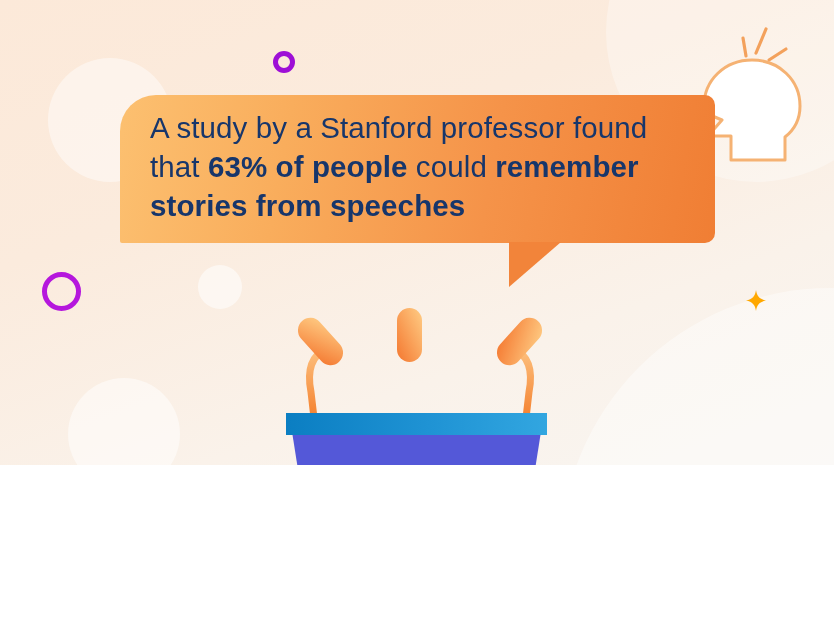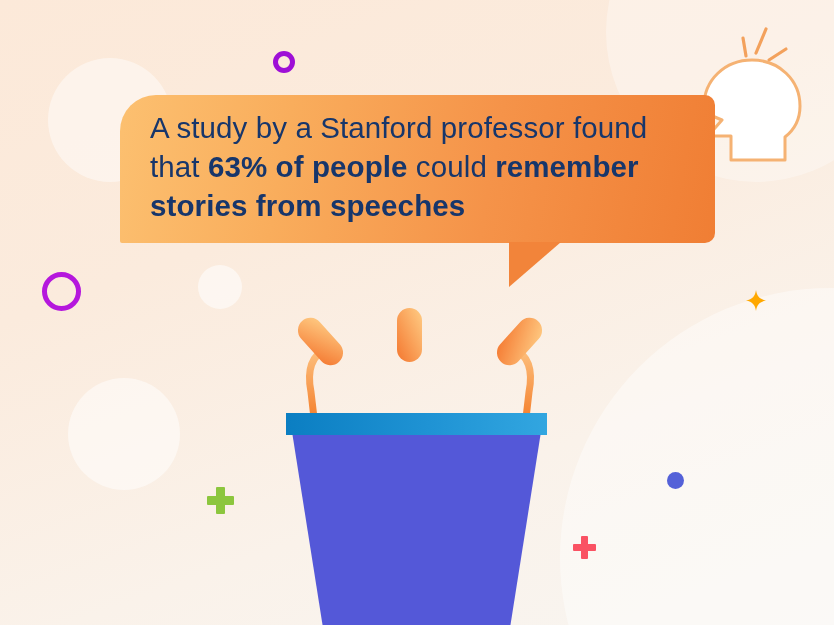--- a/index.html
+++ b/index.html
@@ -3,21 +3,21 @@
 <meta charset="utf-8">
 <style>
   html,body{margin:0;padding:0;}
   body{
     width:834px;height:625px;
     font-family:"Liberation Sans",sans-serif;
     overflow:hidden;
   }
   #stage{
     position:relative;
-    width:834px;height:625px;
+    width:834px;height:465px;
     overflow:hidden;
     background:linear-gradient(160deg,#fce9d9 0%,#fbebdd 35%,#faf2ea 70%,#f8f5f1 100%);
   }
 
   
   .bgcircle{position:absolute;border-radius:50%;pointer-events:none;}
   .bg-tl{left:48px;top:58px;width:124px;height:124px;background:rgba(255,255,255,.45);}
   .bg-mid{left:198px;top:265px;width:44px;height:44px;background:rgba(255,255,255,.55);}
   .bg-bl{left:68px;top:378px;width:112px;height:112px;background:rgba(255,255,255,.5);}
   .bg-tr{left:606px;top:-118px;width:300px;height:300px;background:rgba(255,255,255,.32);}

